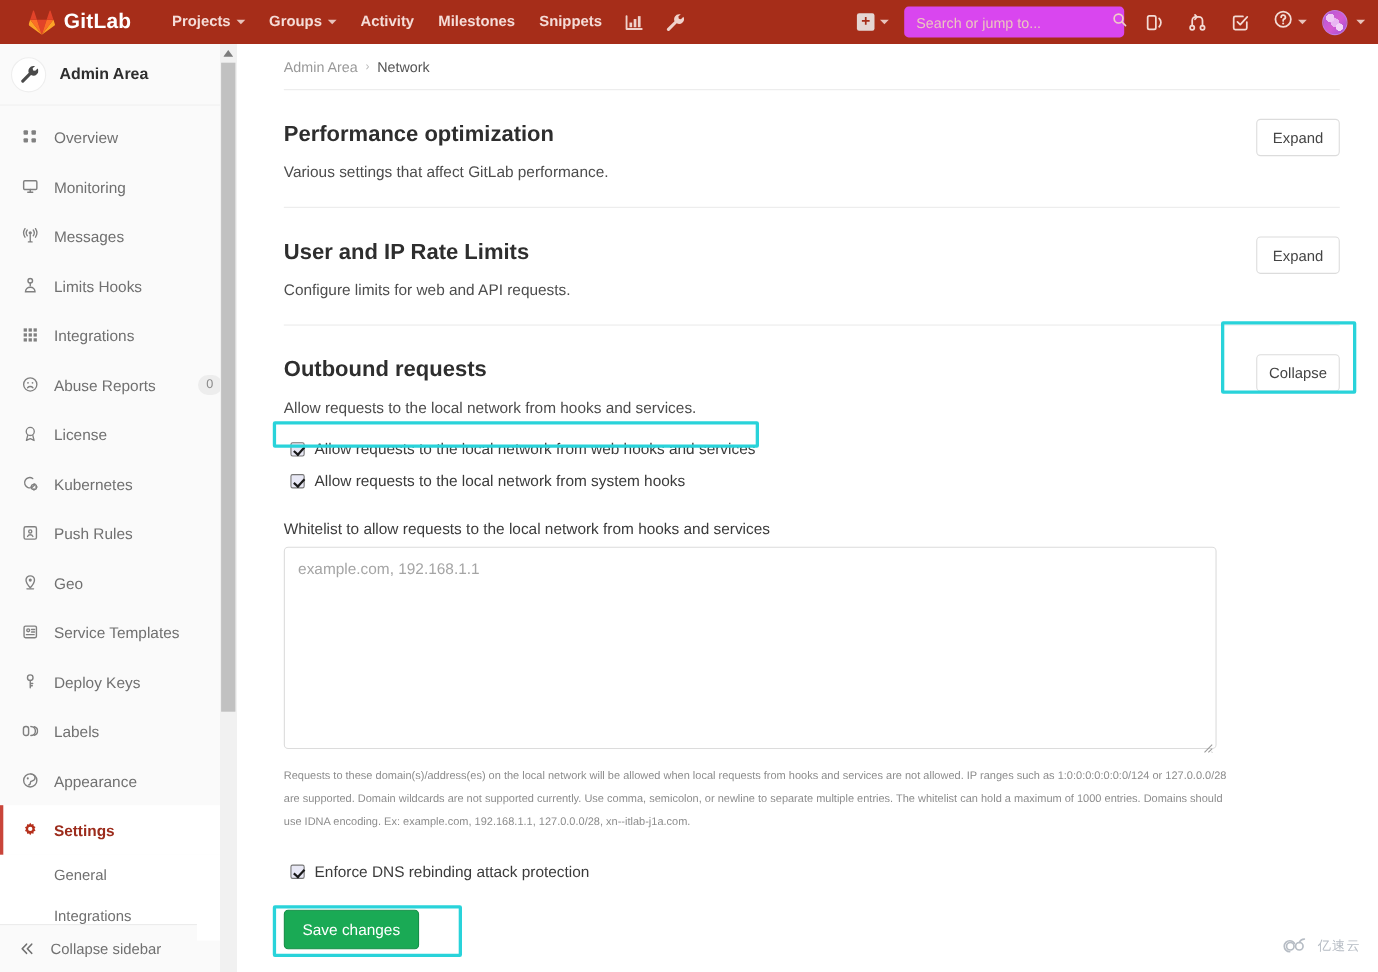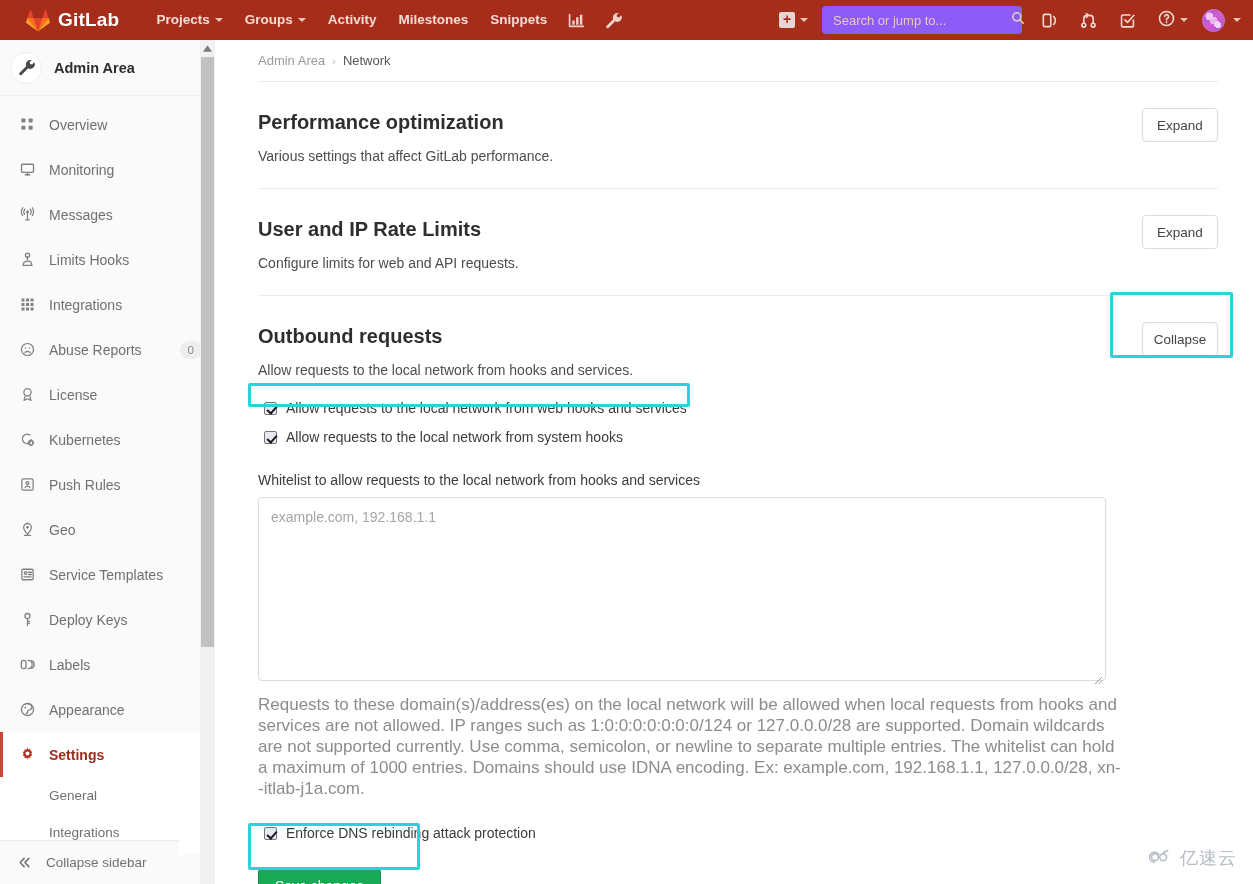--- a/index.html
+++ b/index.html
@@ -56,21 +56,21 @@
     padding: 0 6px 0 8px;
   }
   .plus-box {
     width: 16px; height: 16px; border-radius: 2px;
     background: #e4d6d3; color: #a62d19;
     font-size: 14px; font-weight: 700; line-height: 15px;
     text-align: center;
   }
   #search-box {
     width: 200px; height: 28px; border-radius: 4px;
-    background: #8b5cf6;
+    background: #d946ef;
     display: flex; align-items: center;
     margin: 0 8px 0 8px; padding: 0 9px;
     cursor: text;
   }
   #search-box input {
     background: transparent; border: 0; outline: 0;
     color: #fff; font-size: 13px; flex: 1;
     font-family: "Liberation Sans", sans-serif;
   }
   #search-box input::placeholder { color: #ecc7bf; opacity: 1; }
@@ -249,41 +249,41 @@
     font-family: "Liberation Sans", sans-serif;
     background: #fff;
   }
   #whitelist-textarea::placeholder { color: #a5a5a5; }
   .textarea-wrap { position: relative; width: 848px; }
   .resize-grip {
     position: absolute; right: 3px; bottom: 3px;
     width: 11px; height: 11px; pointer-events: none;
   }
   .help-text {
-    font-size: 17px; color: #8c8c8c; line-height: 21px;
+    font-size: 10px; color: #8c8c8c; line-height: 21px;
     width: 866px; margin: 9px 0 0 0;
   }
   .dns-block { margin-top: 22px; }
   .dns-sub {
     font-size: 13.5px; color: #8c8c8c;
     margin: 1px 0 0 28px;
   }
   #save-changes-btn {
     margin-top: 22px;
     background: #1aaa55; border: 1px solid #168f48; border-radius: 4px;
     color: #fff; font-size: 14px; font-weight: 400;
     padding: 9px 16px; cursor: pointer;
     font-family: "Liberation Sans", sans-serif;
   }
 
   
   #watermark {
     position: absolute; right: 16px; bottom: 14px;
     display: flex; align-items: center;
-    color: #b6bcc4; font-size: 18px;
+    color: #b6bcc4; font-size: 12px;
     pointer-events: none; z-index: 60;
   }
   #watermark .wm-txt { margin-left: 6px; letter-spacing: 1px; }
 </style>
 </head>
 <body>
 
 <div id="navbar">
   <div class="nav-logo">
     <span>

